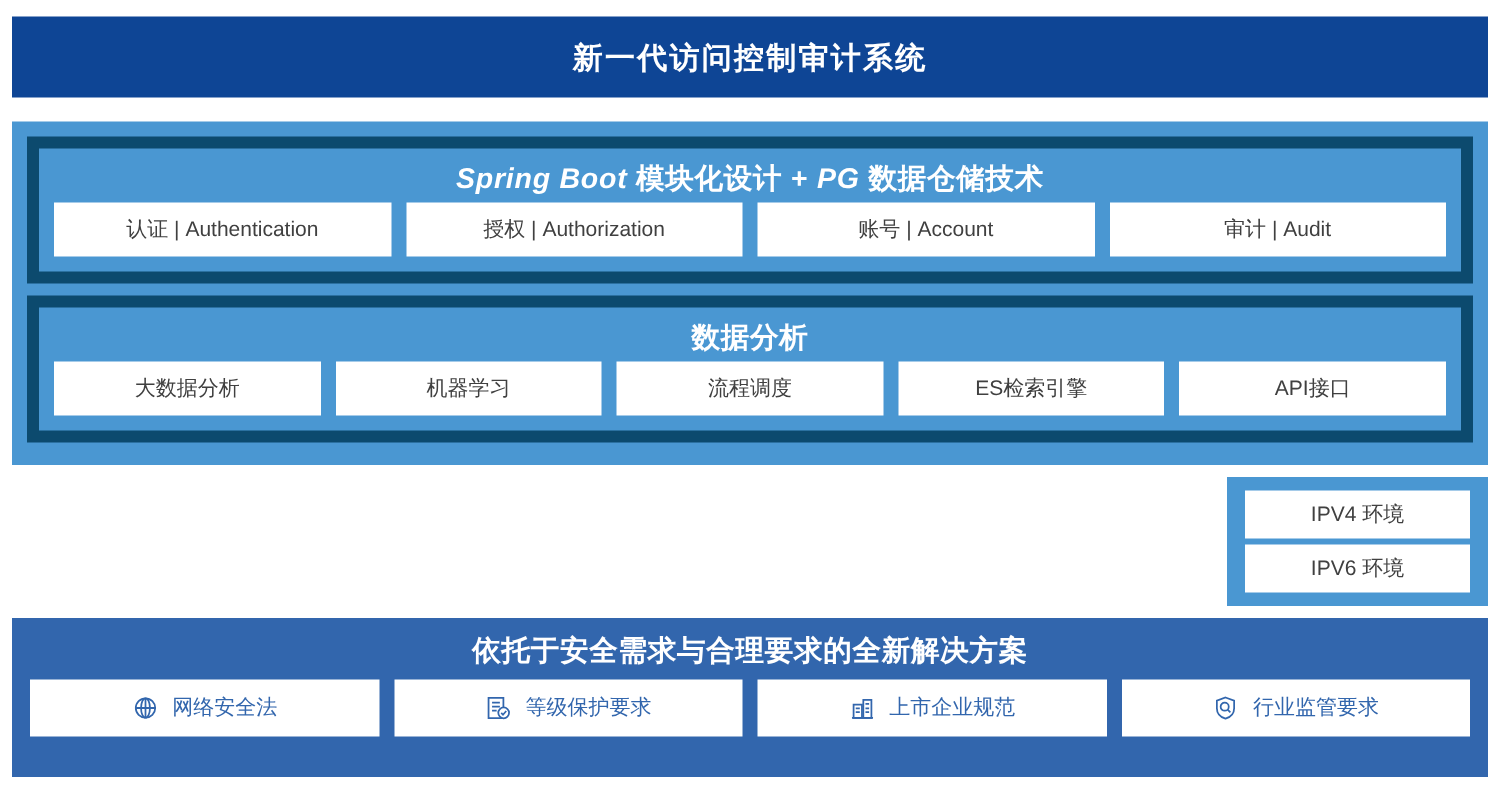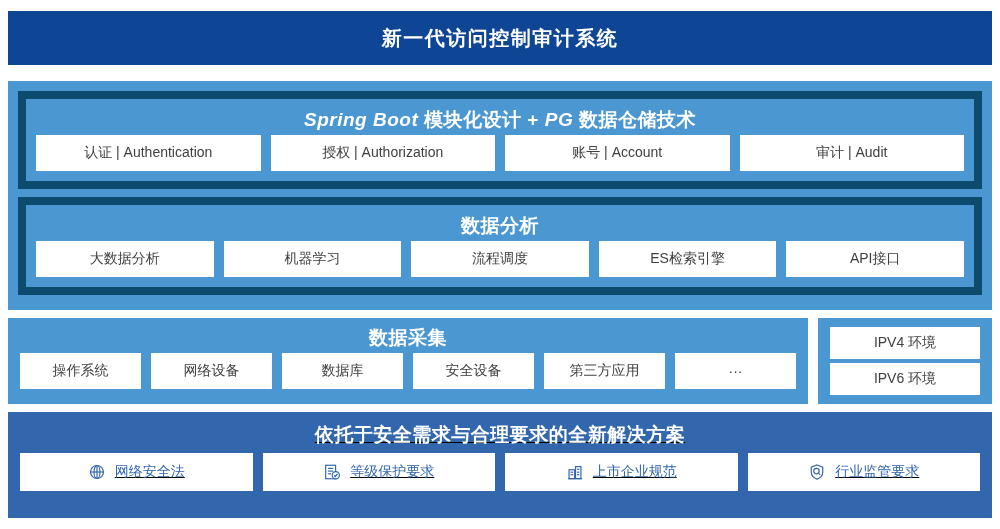--- a/index.html
+++ b/index.html
@@ -132,21 +132,20 @@
   
   #solution-panel {
     position: absolute;
     left: 8px;
     top: 412px;
     width: 984px;
     height: 106px;
     background: #3266ad;
     box-sizing: border-box;
     padding: 5px 12px 4px 12px;
-    text-decoration: underline;
   }
   #solution-panel .panel-heading {
     font-size: 19px;
     line-height: 36px;
   }
   #solution-panel .chip {
     height: 38px;
     color: #3266ad;
     font-size: 14px;
     gap: 9px;
@@ -188,31 +187,20 @@
     <div class="panel-heading">数据分析</div>
     <div class="chip-row">
       <div class="chip">大数据分析</div>
       <div class="chip">机器学习</div>
       <div class="chip">流程调度</div>
       <div class="chip">ES检索引擎</div>
       <div class="chip">API接口</div>
     </div>
   </div>
 
-  <div class="panel-mid" id="collect-panel">
-    <div class="panel-heading">数据采集</div>
-    <div class="chip-row">
-      <div class="chip">操作系统</div>
-      <div class="chip">网络设备</div>
-      <div class="chip">数据库</div>
-      <div class="chip">安全设备</div>
-      <div class="chip">第三方应用</div>
-      <div class="chip">···</div>
-    </div>
-  </div>
 
   <div class="panel-mid" id="ipv-panel">
     <div class="chip">IPV4 环境</div>
     <div class="chip">IPV6 环境</div>
   </div>
 
   <div id="solution-panel">
     <div class="panel-heading">依托于安全需求与合理要求的全新解决方案</div>
     <div class="chip-row">
 

